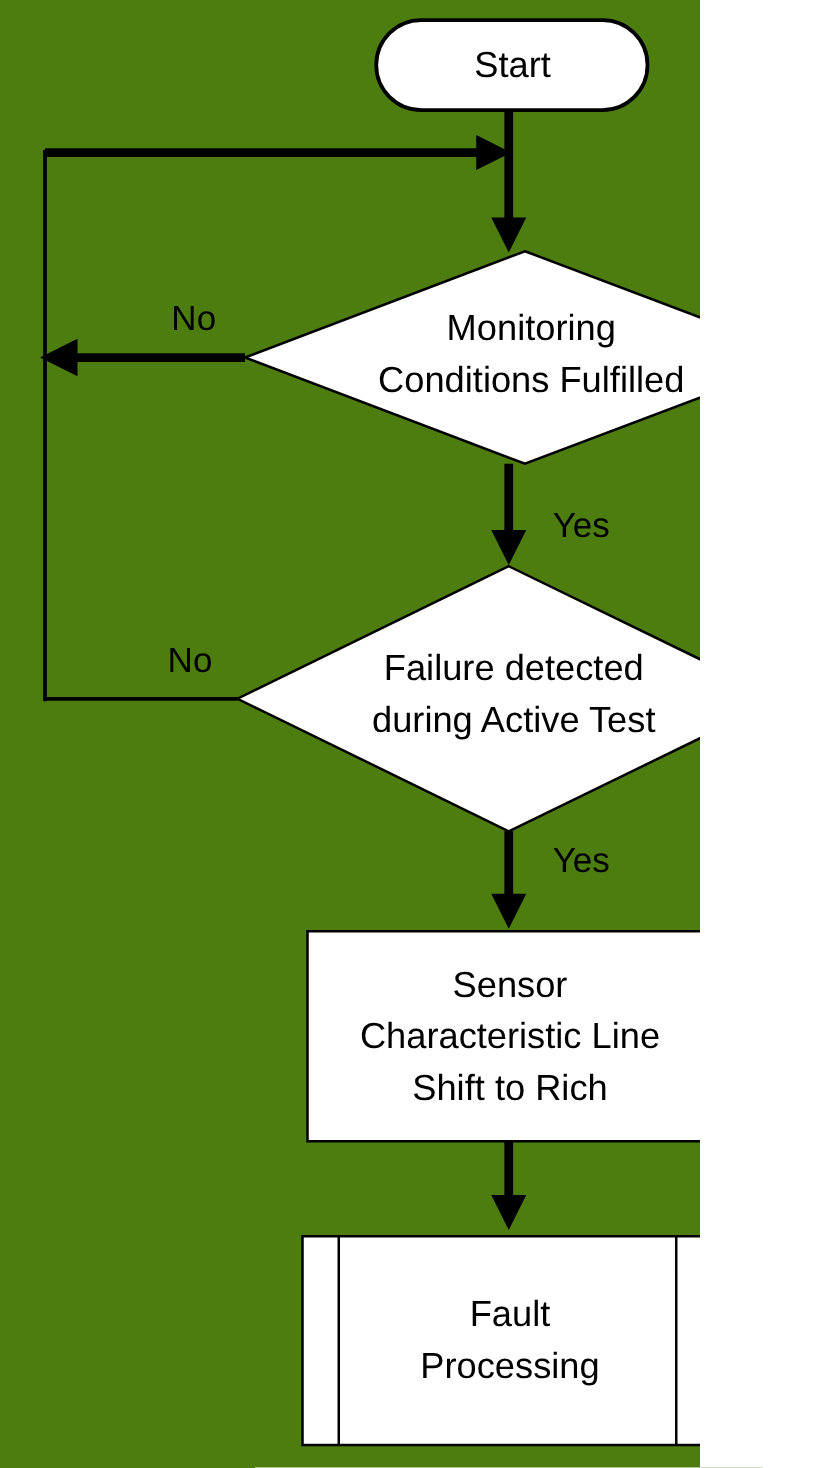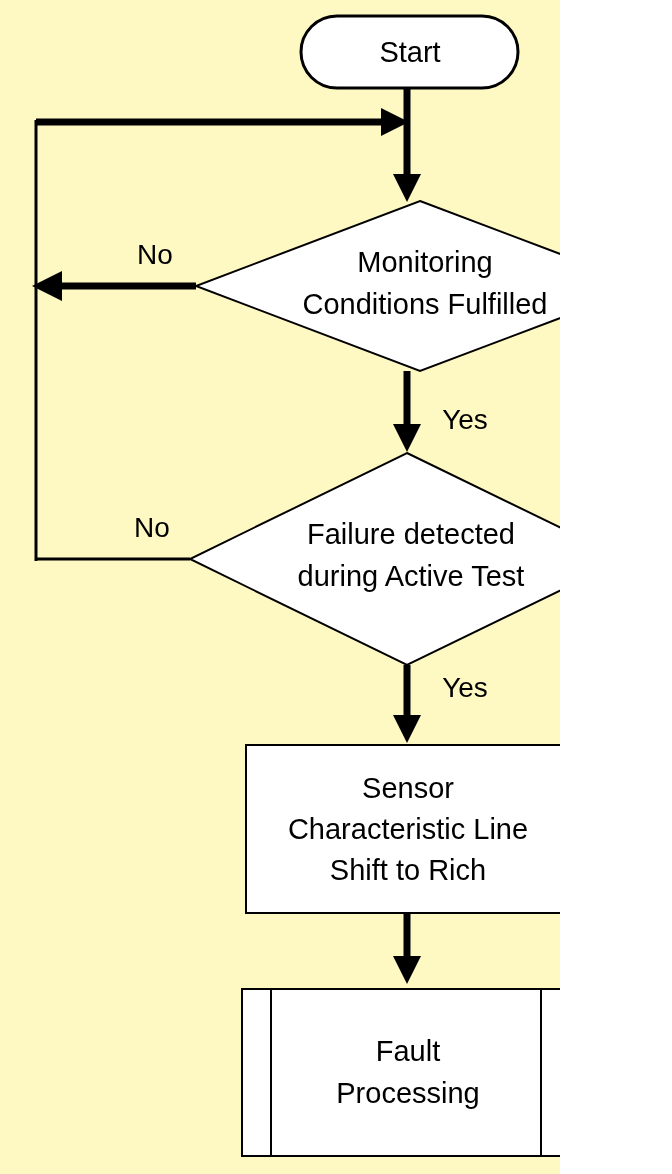--- a/index.html
+++ b/index.html
@@ -8,21 +8,21 @@
     padding: 0;
     background: #ffffff;
   }
   body {
     font-family: "Liberation Sans", sans-serif;
   }
   #flow-root {
     position: relative;
     width: 560px;
     height: 1174px;
-    background: #fef9c3;
+    background: #4d7c0f;
     overflow: hidden;
   }
   #flow-svg {
     position: absolute;
     left: 0;
     top: 0;
     width: 672px;
     height: 1174px;
     display: block;
   }

